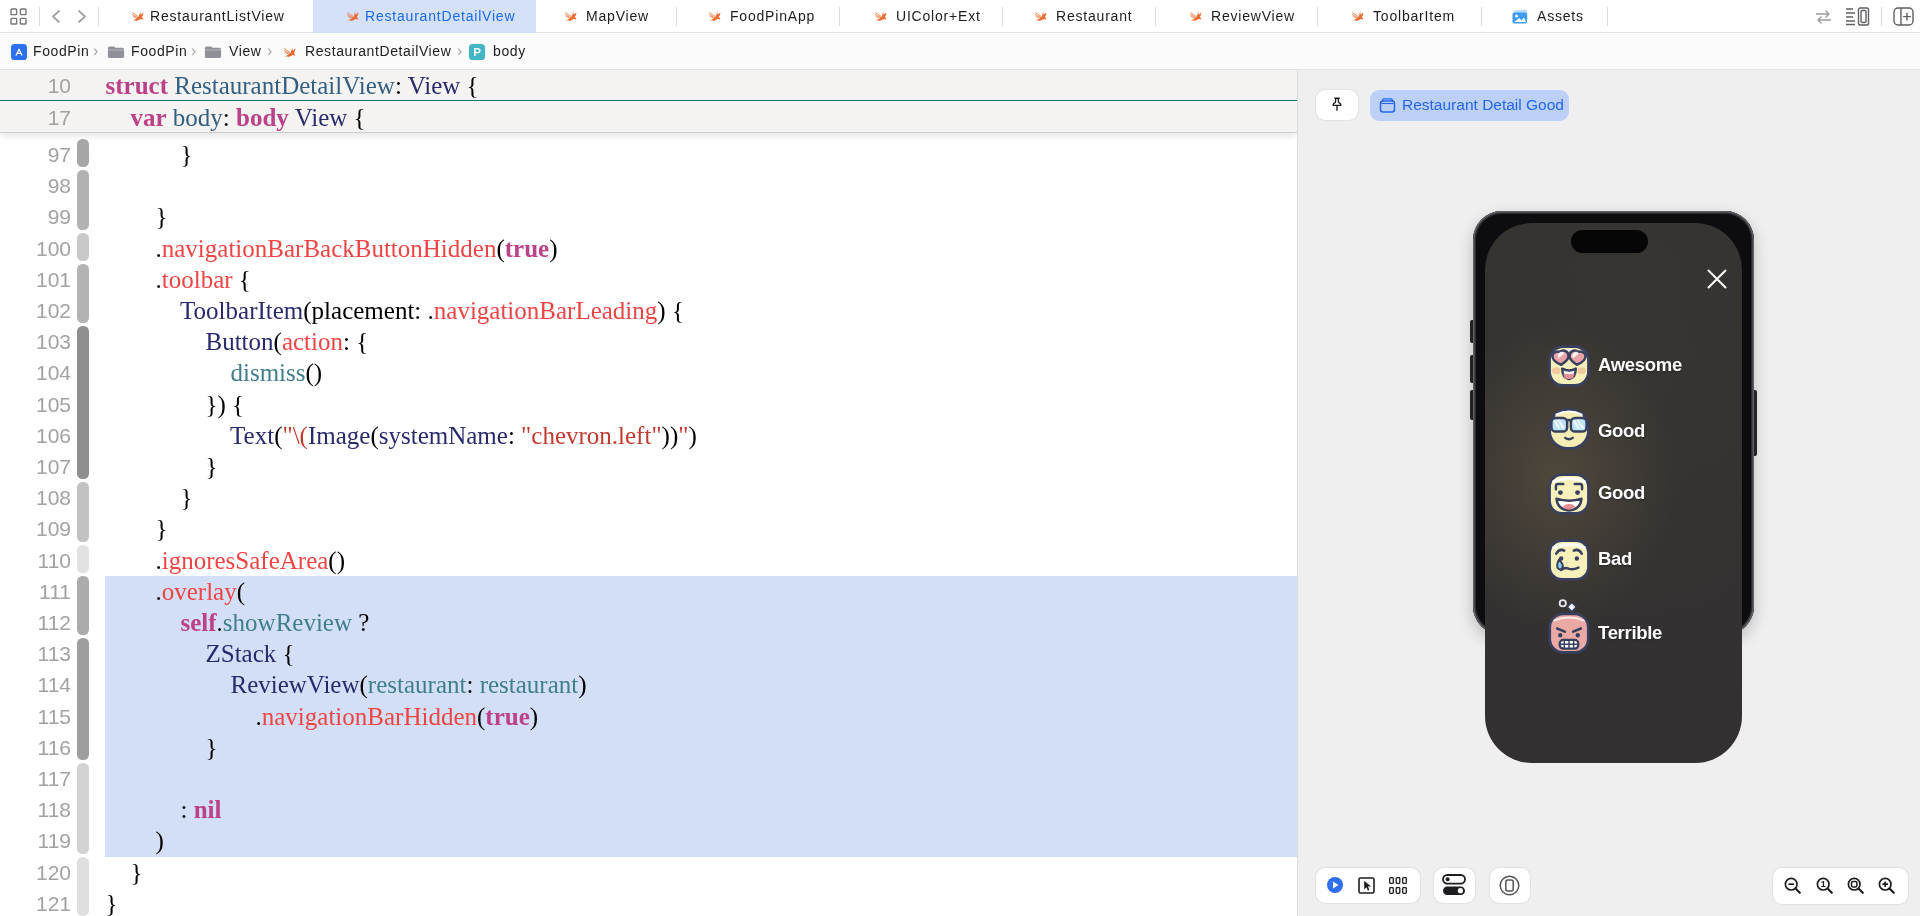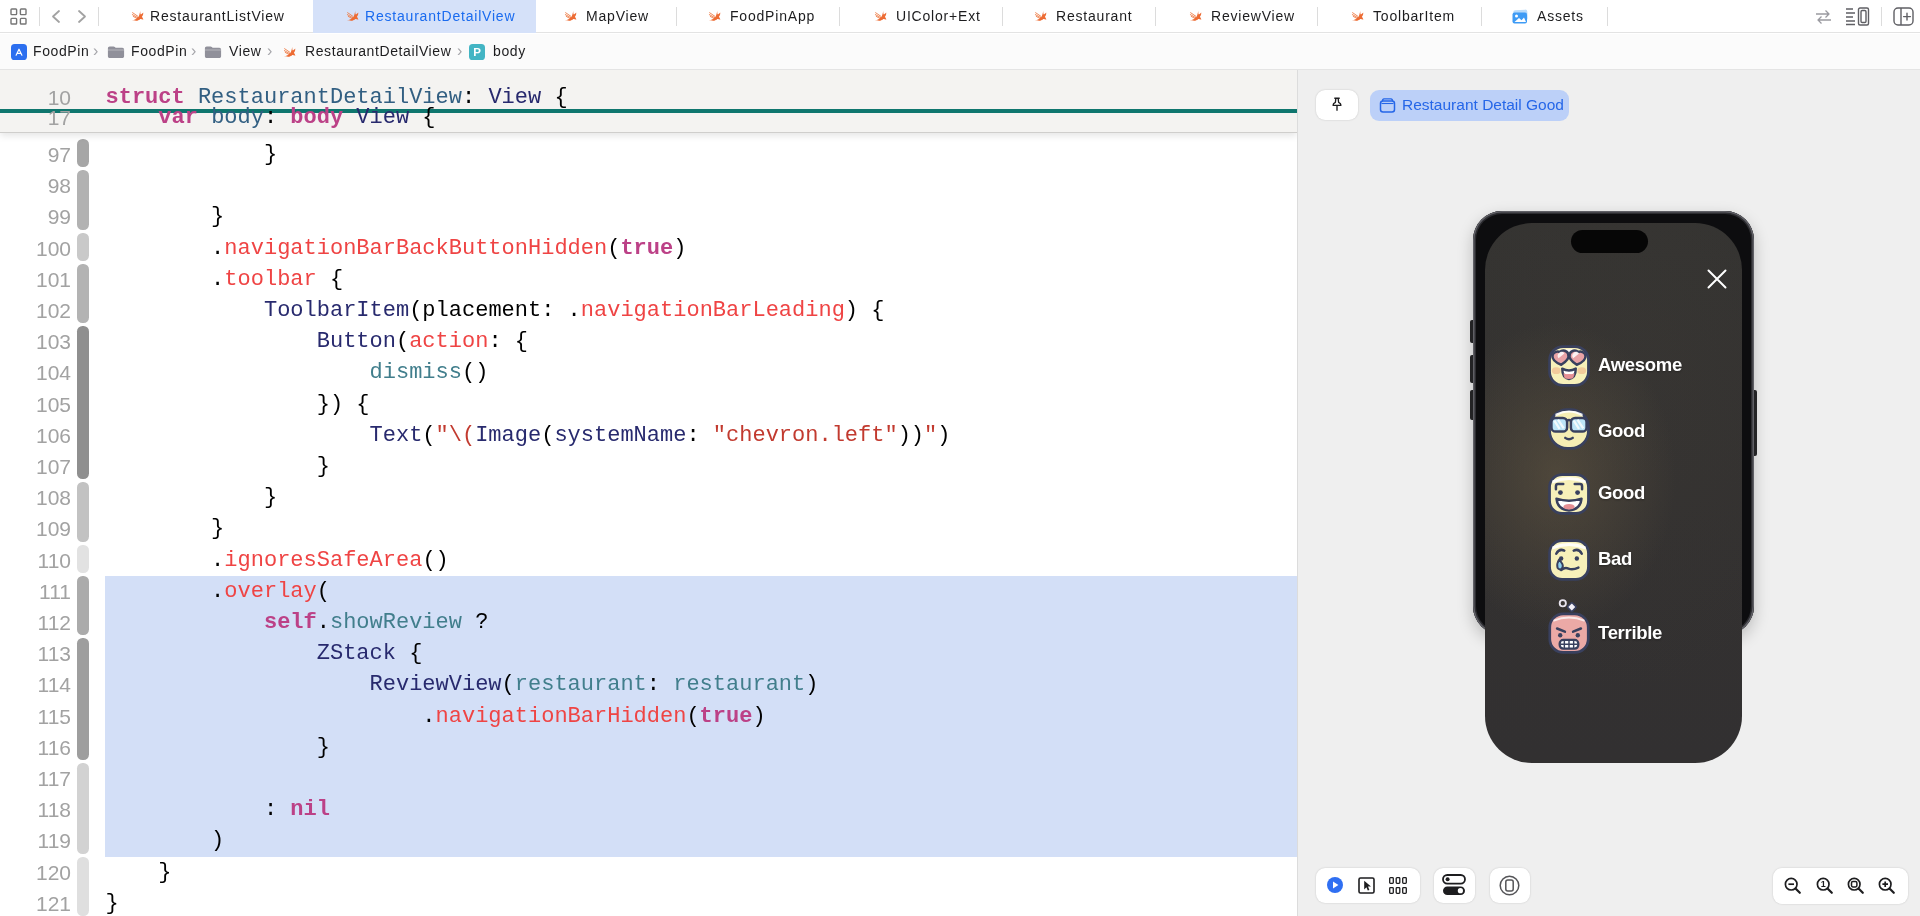--- a/index.html
+++ b/index.html
@@ -14,21 +14,21 @@
 .tabblue { position:absolute; left:313px; top:0; width:223px; height:33px; background:#d5e1f9; }
 .swifticon { position:absolute; top:9px; width:16px; height:15px; }
 
 
 #crumb { left:0; top:34px; width:1920px; height:36px; background:#fbfbfb; border-bottom:1px solid #e4e4e4; }
 .ctext { position:absolute; top:0; height:36px; line-height:35px; font-size:14px; color:#1d1d1f; letter-spacing:0.6px; }
 .cchev { position:absolute; top:0; height:36px; line-height:34px; font-size:16px; color:#a6a6ab; }
 
 
 #editor { left:0; top:70px; width:1297px; height:846px; background:#ffffff; overflow:hidden; }
-#editor pre { font-family:Liberation Mono, monospace; font-size:22px; line-height:31.2px; }
+#editor pre { font-family:Liberation Serif, serif; font-size:25px; line-height:31.2px; }
 .k  { color:#bc4187; font-weight:bold; }   
 .d  { color:#325f82; }                      
 .t  { color:#282a6e; }                      
 .f  { color:#ef4444; }                      
 .te { color:#417e8c; }                      
 .s  { color:#c23a2f; }                      
 #gutter { position:absolute; left:0; top:69px; width:71px; text-align:right; color:#a2a2a2; font-size:21px !important; font-family:"Liberation Sans", sans-serif !important; }
 #code { position:absolute; left:105.5px; top:69px; color:#000; }
 #hl { position:absolute; left:105px; top:506px; width:1192px; height:281px; background:#d3dff7; }
 .cb { position:absolute; left:77px; width:11.5px; border-radius:5.5px; }
@@ -253,21 +253,21 @@
                 <span class="t">ZStack</span> {
                     <span class="t">ReviewView</span>(<span class="te">restaurant</span>: <span class="te">restaurant</span>)
                         .<span class="f">navigationBarHidden</span>(<span class="k">true</span>)
                 }
 
             : <span class="k">nil</span>
         )
     }
 }</pre>
   <div id="sticky">
-    <div class="row" style="top:12px;border-bottom:4px solid #0f766e">
+    <div class="row" style="top:0;border-bottom:1px solid #0f766e">
       <div class="num">10</div>
       <pre><span class="k">struct</span> <span class="d">RestaurantDetailView</span>: <span class="t">View</span> {</pre>
     </div>
     <div class="row" style="top:32px">
       <div class="num">17</div>
       <pre>    <span class="k">var</span> <span class="d">body</span>: <span class="k">body</span> <span class="t">View</span> {</pre>
     </div>
   </div>
 </div>
 <div class="abs" id="canvas">

